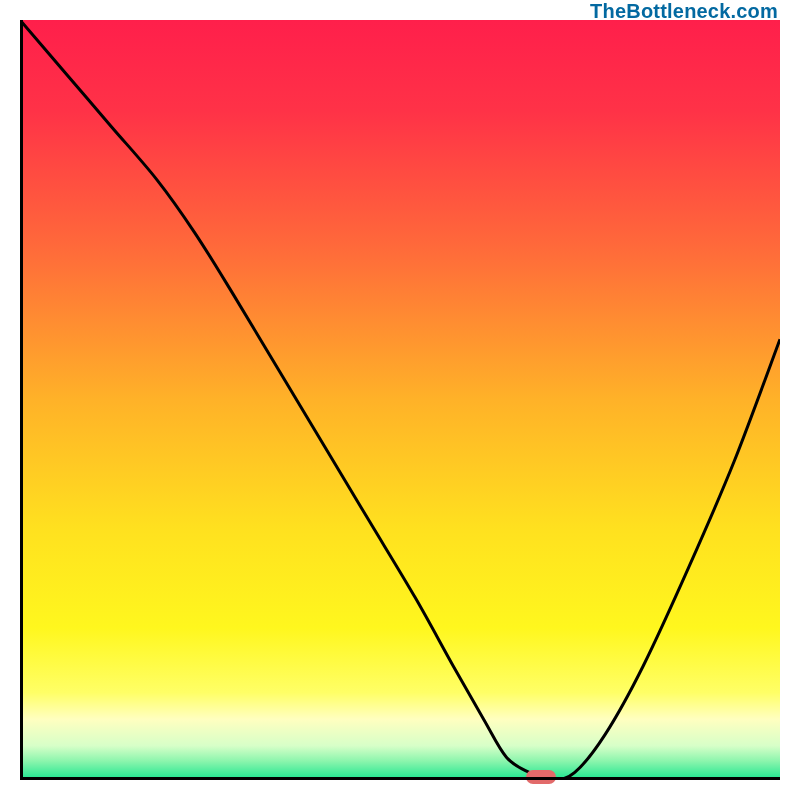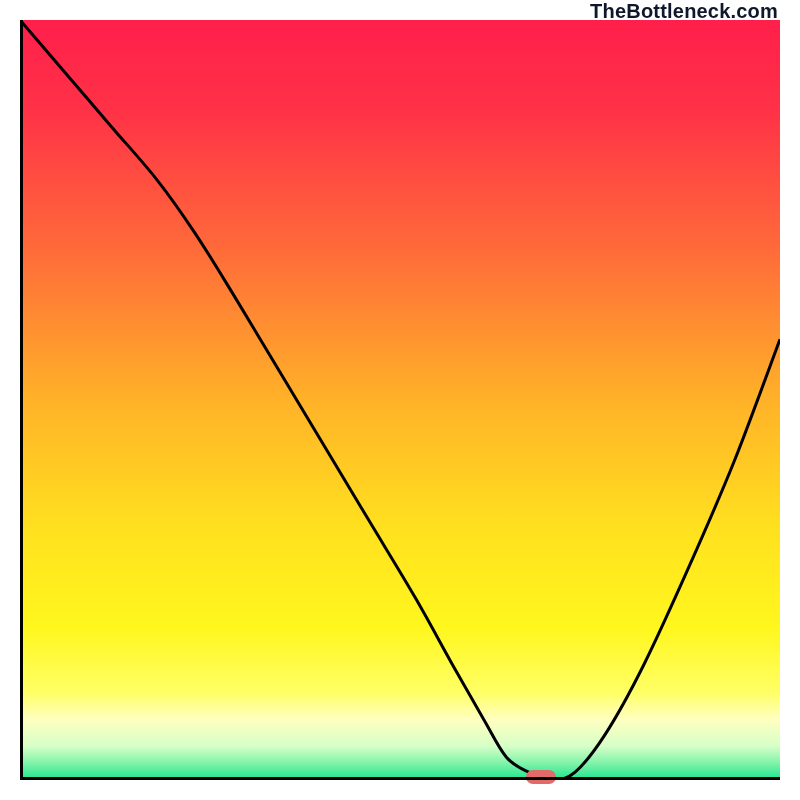--- a/index.html
+++ b/index.html
@@ -40,21 +40,21 @@
     border-left: 3px solid #000;
     border-bottom: 3px solid #000;
     pointer-events: none;
   }
   .watermark {
     position: absolute;
     top: 0px;
     right: 22px;
     font-size: 20px;
     font-weight: bold;
-    color: #0f172a;
+    color: #0369a1;
     letter-spacing: 0.2px;
   }
   svg.overlay {
     position: absolute;
     left: 0;
     top: 0;
     width: 100%;
     height: 100%;
   }
   .min-marker {

